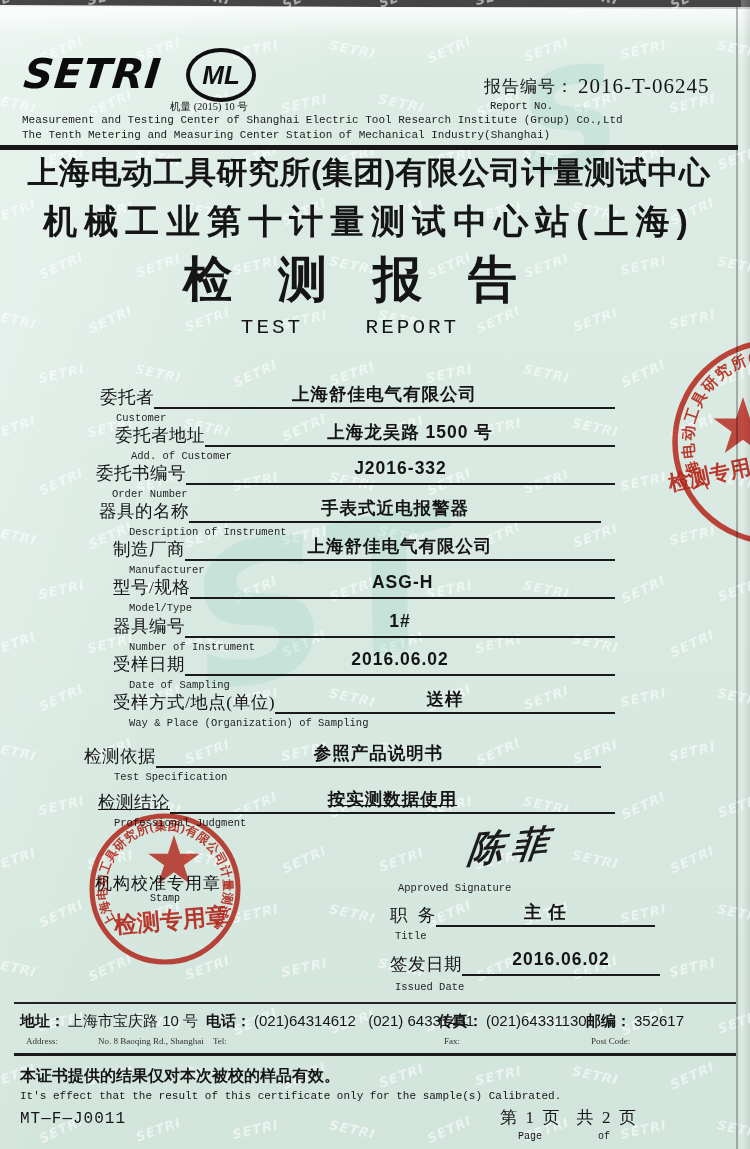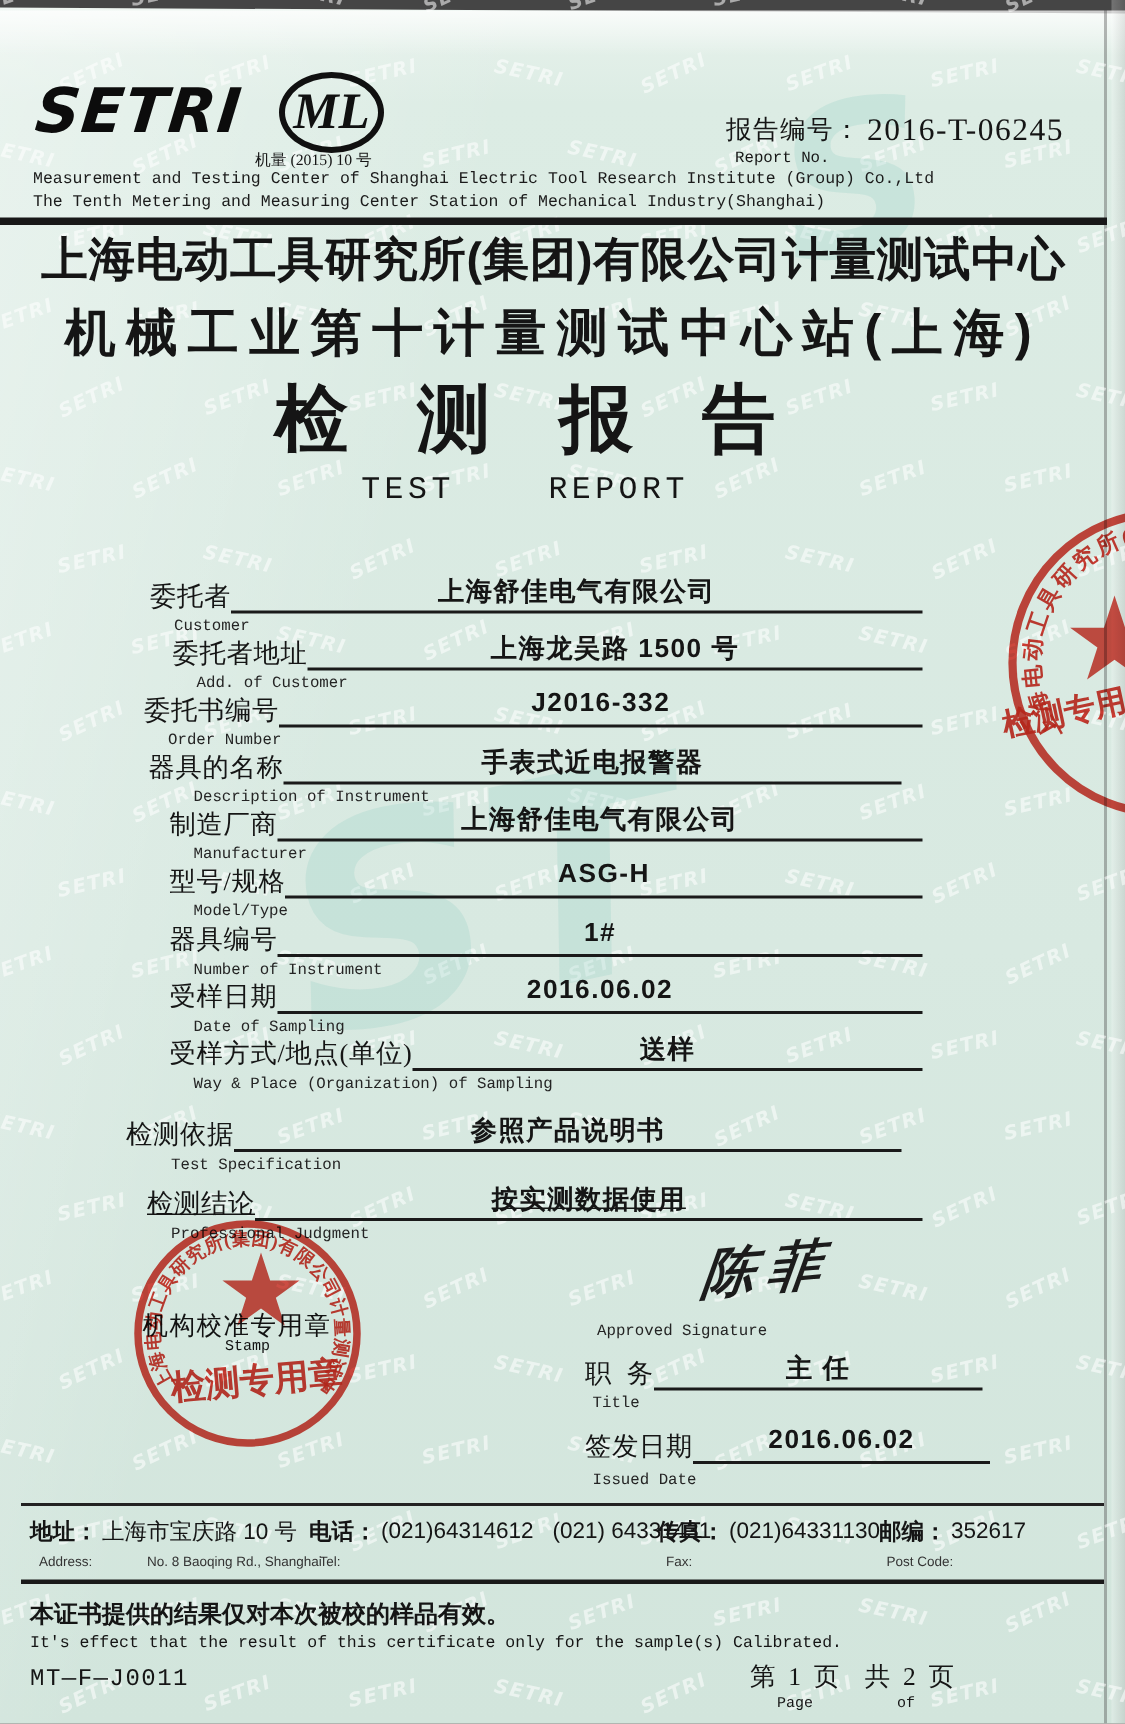--- a/index.html
+++ b/index.html
@@ -23,21 +23,21 @@
   
   #wm{left:0;top:0;width:750px;height:1149px;z-index:1;pointer-events:none;}
   #wm span{position:absolute;font-family:"DejaVu Sans","Liberation Sans",sans-serif;
     font-style:italic;font-weight:bold;font-size:13px;letter-spacing:1px;color:rgba(255,255,255,.55);}
   .bigwm{color:rgba(150,210,196,.28);font-family:"DejaVu Sans",sans-serif;font-weight:bold;font-style:italic;z-index:1;pointer-events:none;}
   
   .setri-logo{left:24px;top:50px;font-size:41px;font-weight:800;font-style:italic;letter-spacing:1px;
     font-family:"DejaVu Sans","Liberation Sans",sans-serif;transform:skewX(-6deg);color:#0c0c0c;z-index:2;}
   .ml-oval{left:186px;top:48px;width:62px;height:46px;border:4.5px solid #101010;border-radius:50%;
     display:flex;align-items:center;justify-content:center;z-index:2;}
-  .ml-txt{font-size:34px;font-weight:800;font-style:italic;font-family:Liberation Serif, serif;color:#101010;text-align:center;}
+  .ml-txt{font-size:26px;font-weight:800;font-style:italic;font-family:Liberation Sans, sans-serif;color:#101010;text-align:center;}
   .ml-cap{left:170px;top:100px;font-size:10.5px;z-index:2;}
   .repno-label{left:484px;top:75px;font-size:17px;letter-spacing:1px;z-index:2;}
   .repno-value{left:578px;top:74px;font-size:21px;letter-spacing:1px;z-index:2;}
   .repno-sub{left:490px;top:100px;font-size:10.5px;z-index:2;}
   .org-en1{left:22px;top:114px;font-size:11px;z-index:2;color:#1b1b1b;}
   .org-en2{left:22px;top:129px;font-size:11px;z-index:2;color:#1b1b1b;}
   .thick-rule{left:0;top:145px;width:738px;height:4.5px;background:#181818;z-index:2;}
 
   
   .org-cn1{left:0;top:152px;width:738px;text-align:center;font-size:31px;font-weight:800;z-index:2;
@@ -64,21 +64,21 @@
   
   .seal{z-index:4;mix-blend-mode:multiply;}
   .stamp-overlay1{left:95px;top:872px;font-size:17px;color:#121212;letter-spacing:1px;z-index:2;white-space:pre;}
   .stamp-overlay2{left:150px;top:893px;font-size:10px;font-family:"Liberation Mono","DejaVu Sans Mono",monospace;color:#121212;z-index:2;}
 
   
   .rule-thin1{left:14px;top:1002px;width:722px;height:2px;background:#222;z-index:2;}
   .rule-thin2{left:14px;top:1053px;width:722px;height:2.5px;background:#1a1a1a;z-index:2;}
   .f-label{font-size:15px;font-family:"Liberation Sans","DejaVu Sans",sans-serif;font-weight:700;z-index:2;white-space:pre;}
   .f-value{font-size:15px;font-family:"Liberation Sans","DejaVu Sans",sans-serif;z-index:2;white-space:pre;}
-  .f-sub{font-size:9px;font-family:Liberation Sans, sans-serif;color:#333;z-index:2;white-space:pre;}
+  .f-sub{font-size:9px;font-family:Liberation Serif, serif;color:#333;z-index:2;white-space:pre;}
   .note-cn{left:20px;top:1066px;font-size:16px;font-weight:700;z-index:2;}
   .note-en{left:20px;top:1090px;font-size:11px;z-index:2;}
   .form-no{left:20px;top:1110px;font-size:16px;letter-spacing:1px;z-index:2;}
   .page-num{left:500px;top:1106px;font-size:17px;white-space:pre;z-index:2;}
   .page-sub1{left:518px;top:1131px;font-size:10px;z-index:2;}
   .page-sub2{left:598px;top:1131px;font-size:10px;z-index:2;}
 </style>
 </head>
 <body>
 

